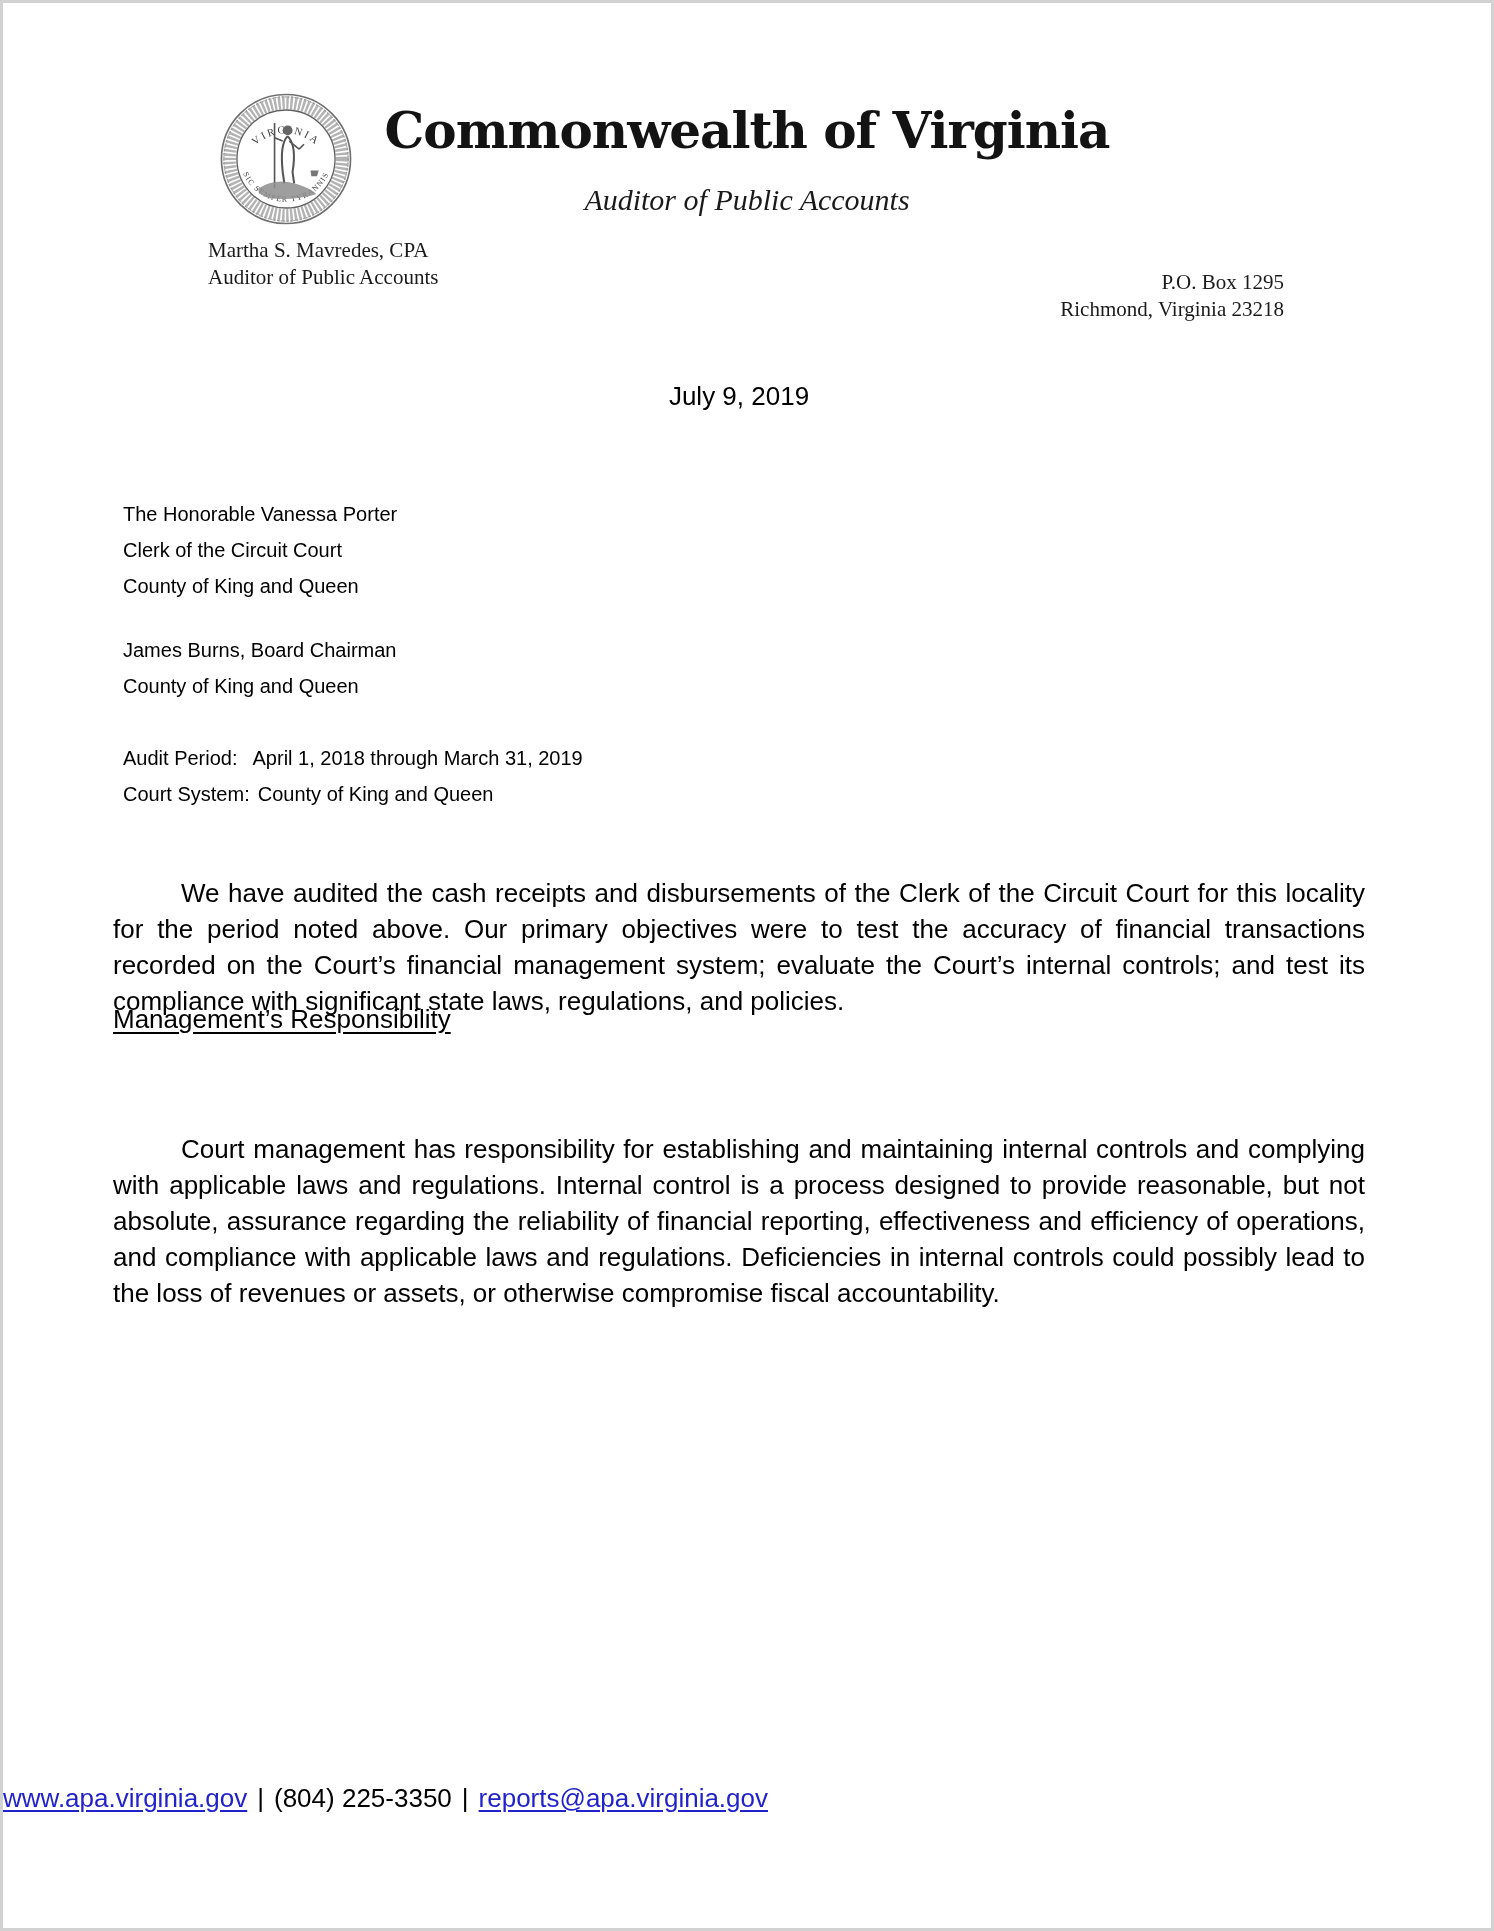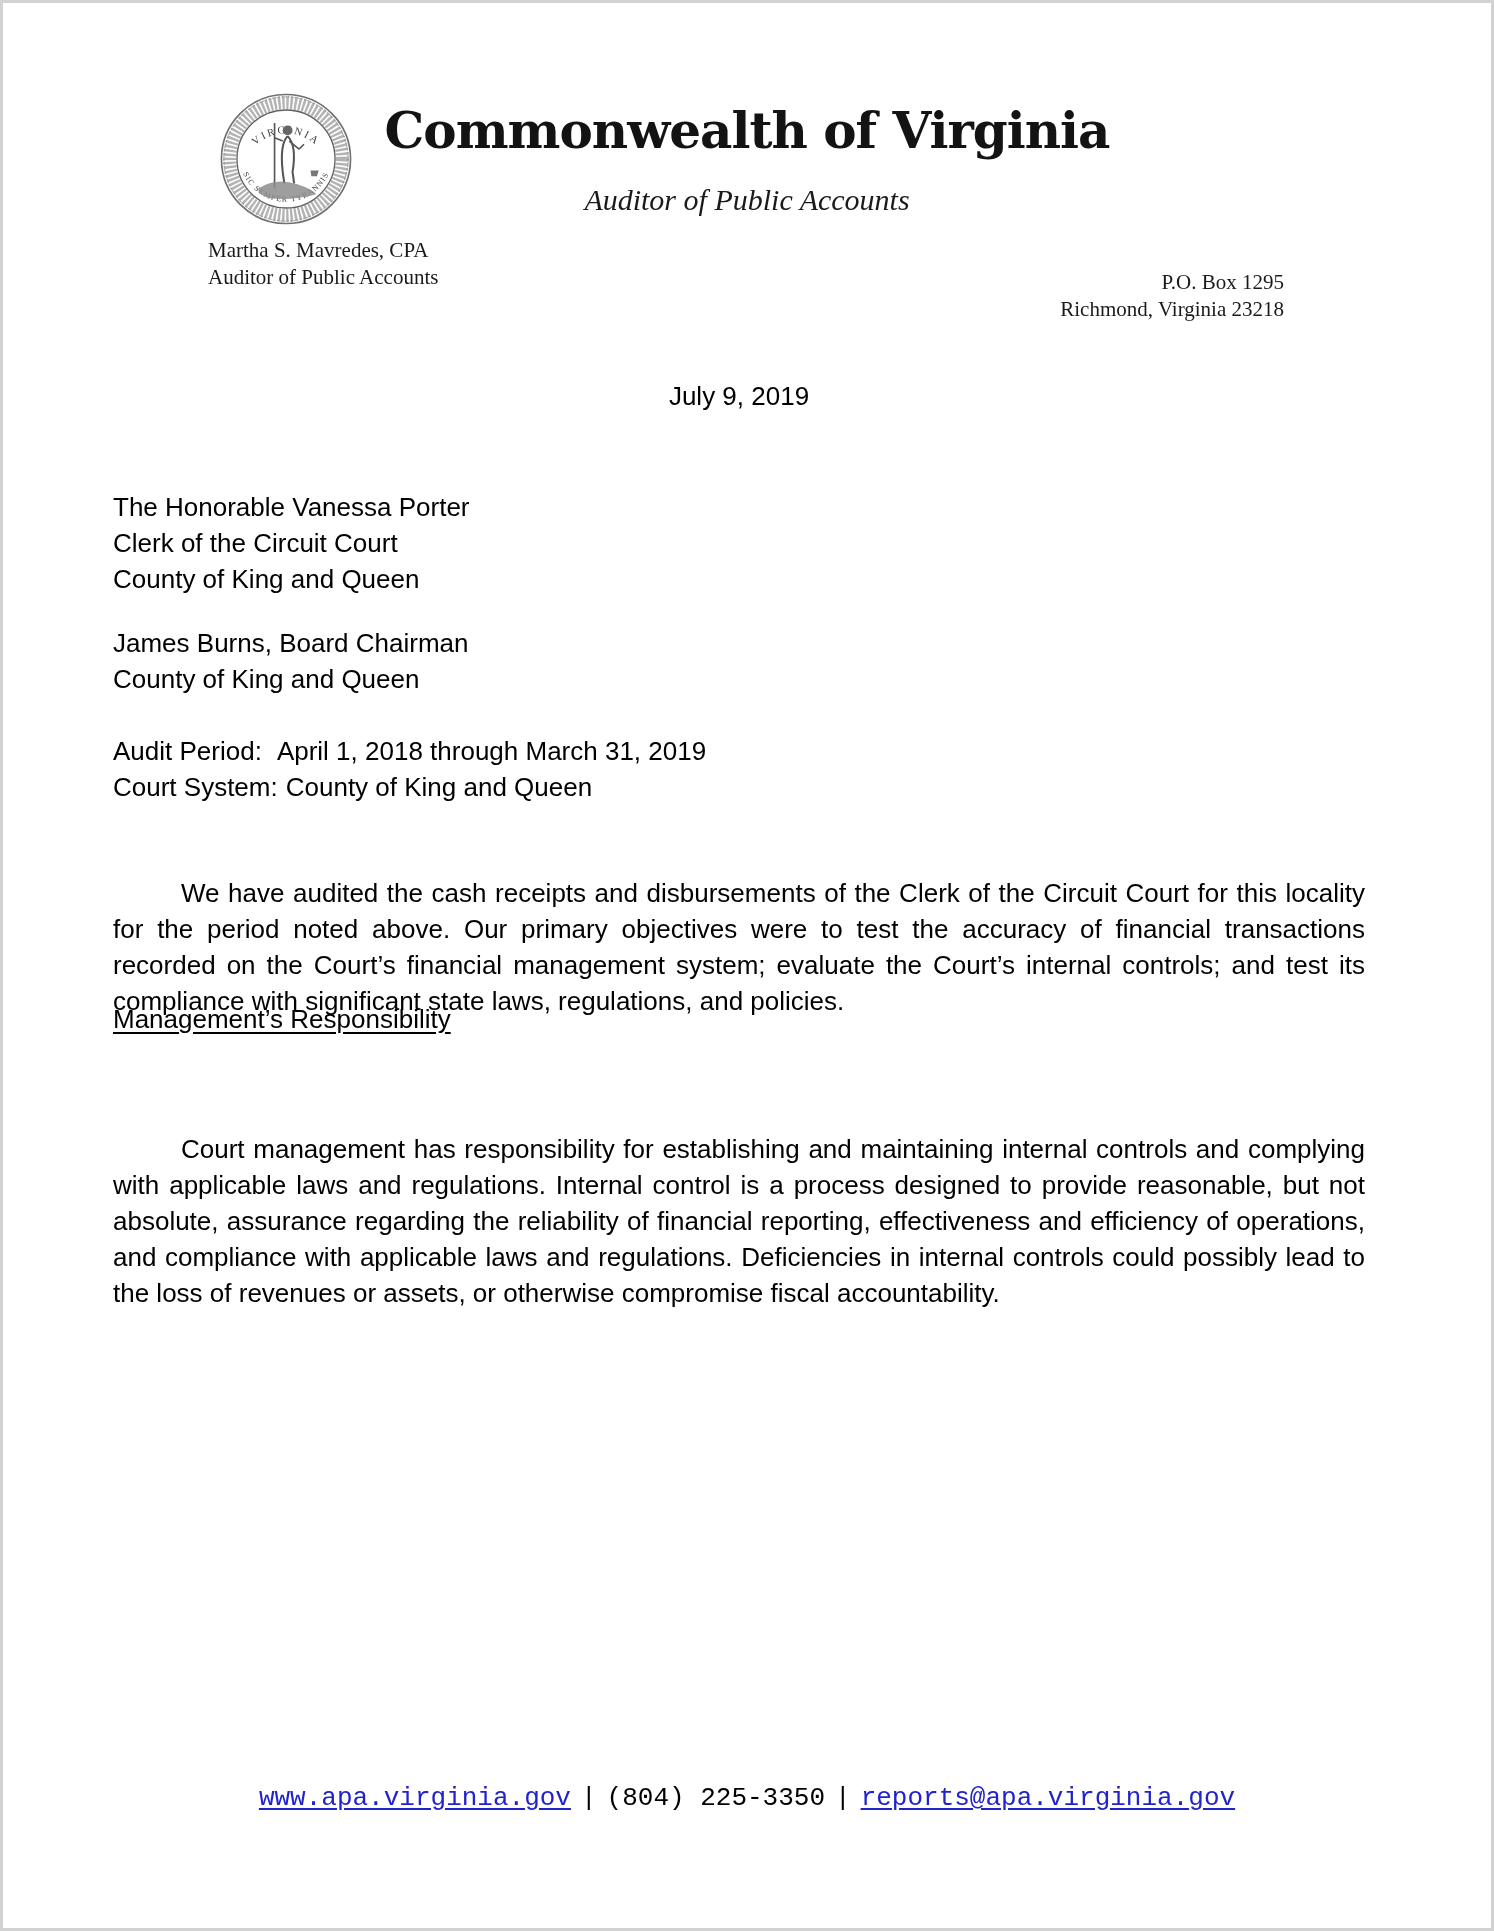--- a/index.html
+++ b/index.html
@@ -44,21 +44,21 @@
   }
   .lh-contact.left  { position:absolute; left:205px;  top:234px; text-align:left; }
   .lh-contact.right { position:absolute; right:207px; top:234px; text-align:right;margin-top:32px; }
 
   
   .date-line {
     position:absolute; left:0; right:16px; top:378px;
     text-align:center;
     font-size:26px;
   }
-  .block { position:absolute; left:110px; font-size:26px; line-height:36px; }
+  .block { position:absolute; left:120px; font-size:20px; line-height:36px;margin-top:7px; }
   .recipient-1 { top:486px; }
   .recipient-2 { top:622px; }
   .audit-block { top:730px; }
   .audit-value-period { margin-left:15px; }
   .audit-value-system { margin-left:8px; }
 
   .para {
     position:absolute; left:110px; width:1252px;
     font-size:26px; line-height:36px;
     text-align:justify;
@@ -70,23 +70,21 @@
     font-size:26px;
     text-decoration:underline;
     text-underline-offset:4px;
   }
   .para-body1 { top:1128px; }
   .para-body2 { top:1378px; }
 
   
   .footer {
     position:absolute; left:0; right:0; top:1780px;
-    text-align:center;
     font-size:26px;
-    font-family:Liberation Mono, monospace;
   }
   .footer a { color:#2222cc; text-decoration:underline; text-underline-offset:3px; cursor:pointer; }
   .footer .sep { color:#000; margin:0 10px; }
 </style>
 </head>
 <body>
 
 <div class="page">
 
   <svg class="seal" viewBox="0 0 164 164" xmlns="http://www.w3.org/2000/svg" aria-hidden="true">

